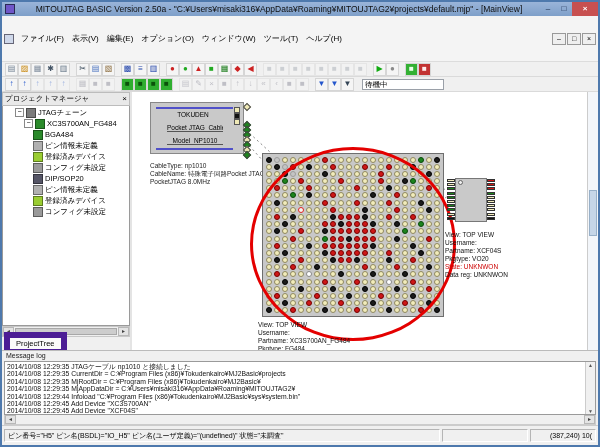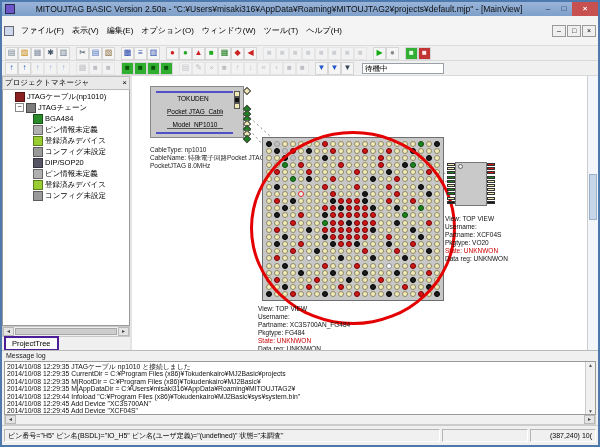--- a/index.html
+++ b/index.html
@@ -5,21 +5,21 @@
   html,body{margin:0;padding:0}
   body{width:600px;height:447px;overflow:hidden;font-family:"Liberation Sans",sans-serif;background:#fff}
   .win{position:relative;width:600px;height:447px;box-sizing:border-box;border:2px solid #4e79ad;background:#f0f0f0;display:flex;flex-direction:column}
   
   .titlebar{height:14px;flex:0 0 auto;background:linear-gradient(#9ab4d9,#7e9fc9);display:flex;align-items:center;font-size:8.5px;color:#101010}
   .appicon{width:8px;height:8px;background:#6f56c8;border:1px solid #2a2a55;margin:0 3px 0 3px;flex:0 0 auto}
   .title{flex:1;text-align:center;white-space:nowrap;overflow:hidden}
   .wctl{width:16px;height:14px;text-align:center;font-size:8px;line-height:13px;color:#102040;flex:0 0 auto}
   .wctl.close{background:#c75050;color:#fff;width:26px;font-weight:bold}
   
-  .menubar{height:13px;flex:0 0 auto;display:flex;align-items:center;background:#f4f4f4;border-bottom:1px solid #dcdcdc;font-size:8px;padding:8px 2px}
+  .menubar{height:13px;flex:0 0 auto;display:flex;align-items:center;background:#f4f4f4;border-bottom:1px solid #dcdcdc;font-size:8px;padding:16px 2px}
   .mdiicon{width:8px;height:8px;background:#cfd8ea;border:1px solid #667;margin-right:3px}
   .menuitem{padding:0 4px;white-space:nowrap}
   .mdictls{margin-left:auto;display:flex}
   .mdictl{width:12px;height:10px;border:1px solid #999;background:#efefef;font-size:7px;line-height:9px;text-align:center;margin-left:1px}
   
   .tbar{height:14px;flex:0 0 auto;display:flex;align-items:center;background:#f0f0f0;border-bottom:1px solid #dadada;padding:0 3px}
   .tbtn{width:13px;height:13px;box-sizing:border-box;display:flex;align-items:center;justify-content:center;border:1px solid #d6d6d6;background:#f5f5f5;flex:0 0 auto}
   .tbtn.sep{margin-left:6px}
   .tbtn.dis{opacity:.4}
   .tglyph{font-size:8px;line-height:1}
@@ -31,21 +31,21 @@
   .pclose{margin-left:auto;font-size:8px;line-height:8px}
   .tree{flex:1;background:#fff;border:1px solid #9a9a9a;border-top:none;overflow:hidden;font-size:7.5px;padding-top:1px}
   .trow{height:11px;display:flex;align-items:center;white-space:nowrap;overflow:hidden}
   .tind{flex:0 0 auto}
   .ttog{width:7px;height:7px;flex:0 0 auto;border:1px solid #888;background:#fff;font-size:7px;line-height:5px;text-align:center;margin-right:2px}
   .ticon{width:8px;height:8px;flex:0 0 auto;border:1px solid rgba(0,0,0,.4);margin-right:2px}
   .hscroll{height:9px;flex:0 0 auto;background:#f0f0f0;border:1px solid #c8c8c8;display:flex;align-items:center}
   .sarr{width:9px;height:7px;font-size:5px;line-height:7px;text-align:center;color:#444;background:#e4e4e4;border:1px solid #b8b8b8;flex:0 0 auto}
   .hthumb{height:5px;background:#cdcdcd;border:1px solid #a8a8a8;flex:1;margin:0 1px}
   .ptabs,.mtabs{height:13px;flex:0 0 auto;display:flex;align-items:center;background:#f0f0f0;padding-left:2px}
-  .tab{font-size:7.5px;height:11px;line-height:10px;background:#fafafa;border:2px solid #4c1d95;padding:0 6px;display:flex;align-items:center;white-space:nowrap}
+  .tab{font-size:7.5px;height:11px;line-height:10px;background:#fafafa;border:6px solid #4c1d95;padding:0 6px;display:flex;align-items:center;white-space:nowrap}
   .tabicon{width:7px;height:7px;background:#c9b9a9;border:1px solid #667;margin-right:2px}
   .main{flex:1;display:flex;flex-direction:column;min-width:0}
   .mainrow{flex:1;display:flex;min-height:0}
   .canvas{position:relative;flex:1;background:#fff;overflow:hidden}
   .vscroll{width:10px;flex:0 0 auto;background:#f3f6fa;border-left:1px solid #ccc;position:relative}
   .vthumb{position:absolute;left:1px;right:1px;top:98px;height:44px;background:#c6d6e8;border:1px solid #98b0c8}
   .harrowbox{width:10px;height:10px;border:1px solid #aaa;background:#eee;font-size:6px;line-height:9px;text-align:center;margin:0 4px 0 26px}
   
   .cablebox{position:absolute;left:18px;top:10px;width:92px;height:50px;background:#c9c9c9;border:1px solid #888;font-size:6.5px}
   .cline{position:absolute;left:5px;right:10px;height:2px;background:#5050c8}
@@ -288,28 +288,29 @@
   <div class="content">
 
     <div class="panel">
       <div class="phead">
         <span>プロジェクトマネージャ</span>
         <span class="pclose">×</span>
       </div>
       <div class="tree" id="tree">
           <div class="trow">
             <span class="tind" style="width: 12px;"></span>
-            <span class="ticon" style="background: rgb(139, 32, 32);"></span>
-            <span>JTAGケーブル(np1010)</span>
-          </div>
-          <div class="trow">
-            <span class="tind" style="width: 12px;"></span>
             <span class="ttog">−</span>
             <span class="ticon" style="background: rgb(124, 124, 124);"></span>
             <span>JTAGチェーン</span>
+          </div>
+          <div class="trow">
+            <span class="tind" style="width: 21px;"></span>
+            <span class="ttog">−</span>
+            <span class="ticon" style="background: rgb(42, 138, 42);"></span>
+            <span>XC3S700AN_FG484</span>
           </div>
           <div class="trow">
             <span class="tind" style="width: 30px;"></span>
             <span class="ticon" style="background: rgb(42, 138, 42);"></span>
             <span>BGA484</span>
           </div>
           <div class="trow">
             <span class="tind" style="width: 30px;"></span>
             <span class="ticon" style="background: rgb(176, 176, 176);"></span>
             <span>ピン情報未定義</span>

